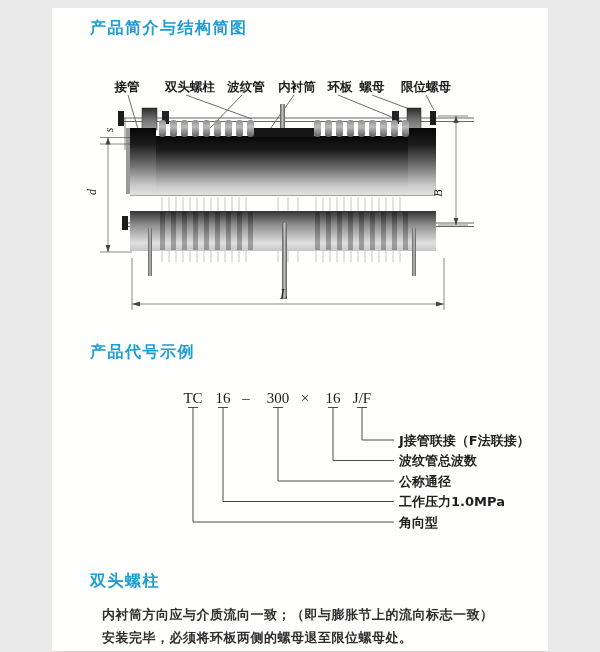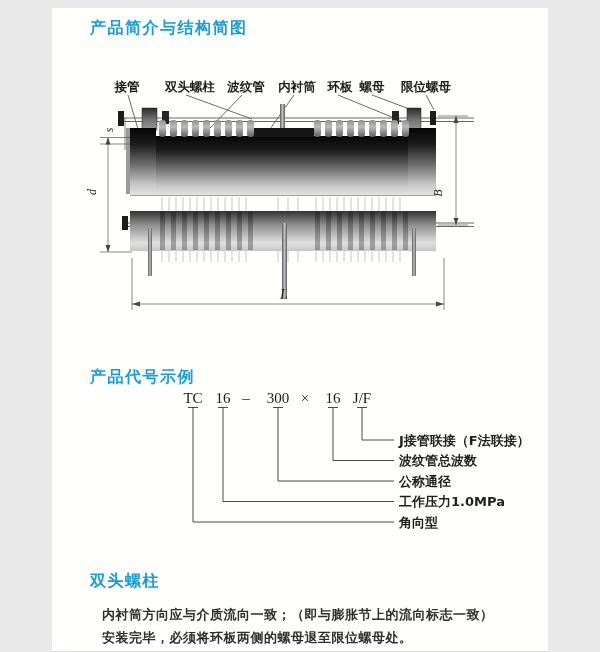--- a/index.html
+++ b/index.html
@@ -1,21 +1,21 @@
 <!DOCTYPE html>
 <html><head>
 <meta charset="utf-8">
 <style>
   html,body{margin:0;padding:0;}
   body{background:#e9e9e9;font-family:"DejaVu Sans","Liberation Sans",sans-serif;}
   #page{position:relative;width:496px;height:652px;background:#fffffe;overflow:hidden;margin:8px auto;}
 
   .sec-title{position:absolute;left:38px;font-size:16px;font-weight:bold;color:#1a9dd5;letter-spacing:1.5px;}
   #title-intro{top:10px;}
-  #title-code{top:359px;}
+  #title-code{top:334px;}
   #title-install{top:563px;}
 
   .install-line{position:absolute;left:50px;font-size:13px;font-weight:600;color:#2e2e2e;letter-spacing:0.5px;white-space:nowrap;}
   #install-line-0{top:598px;}
   #install-line-1{top:621px;}
 
   #diagram-svg{position:absolute;left:30px;top:62px;width:440px;height:255px;}
   #code-svg{position:absolute;left:95px;top:380px;width:400px;height:150px;}
 
   .part-label{font-size:12.5px;font-weight:bold;fill:#1c1c1c;}

